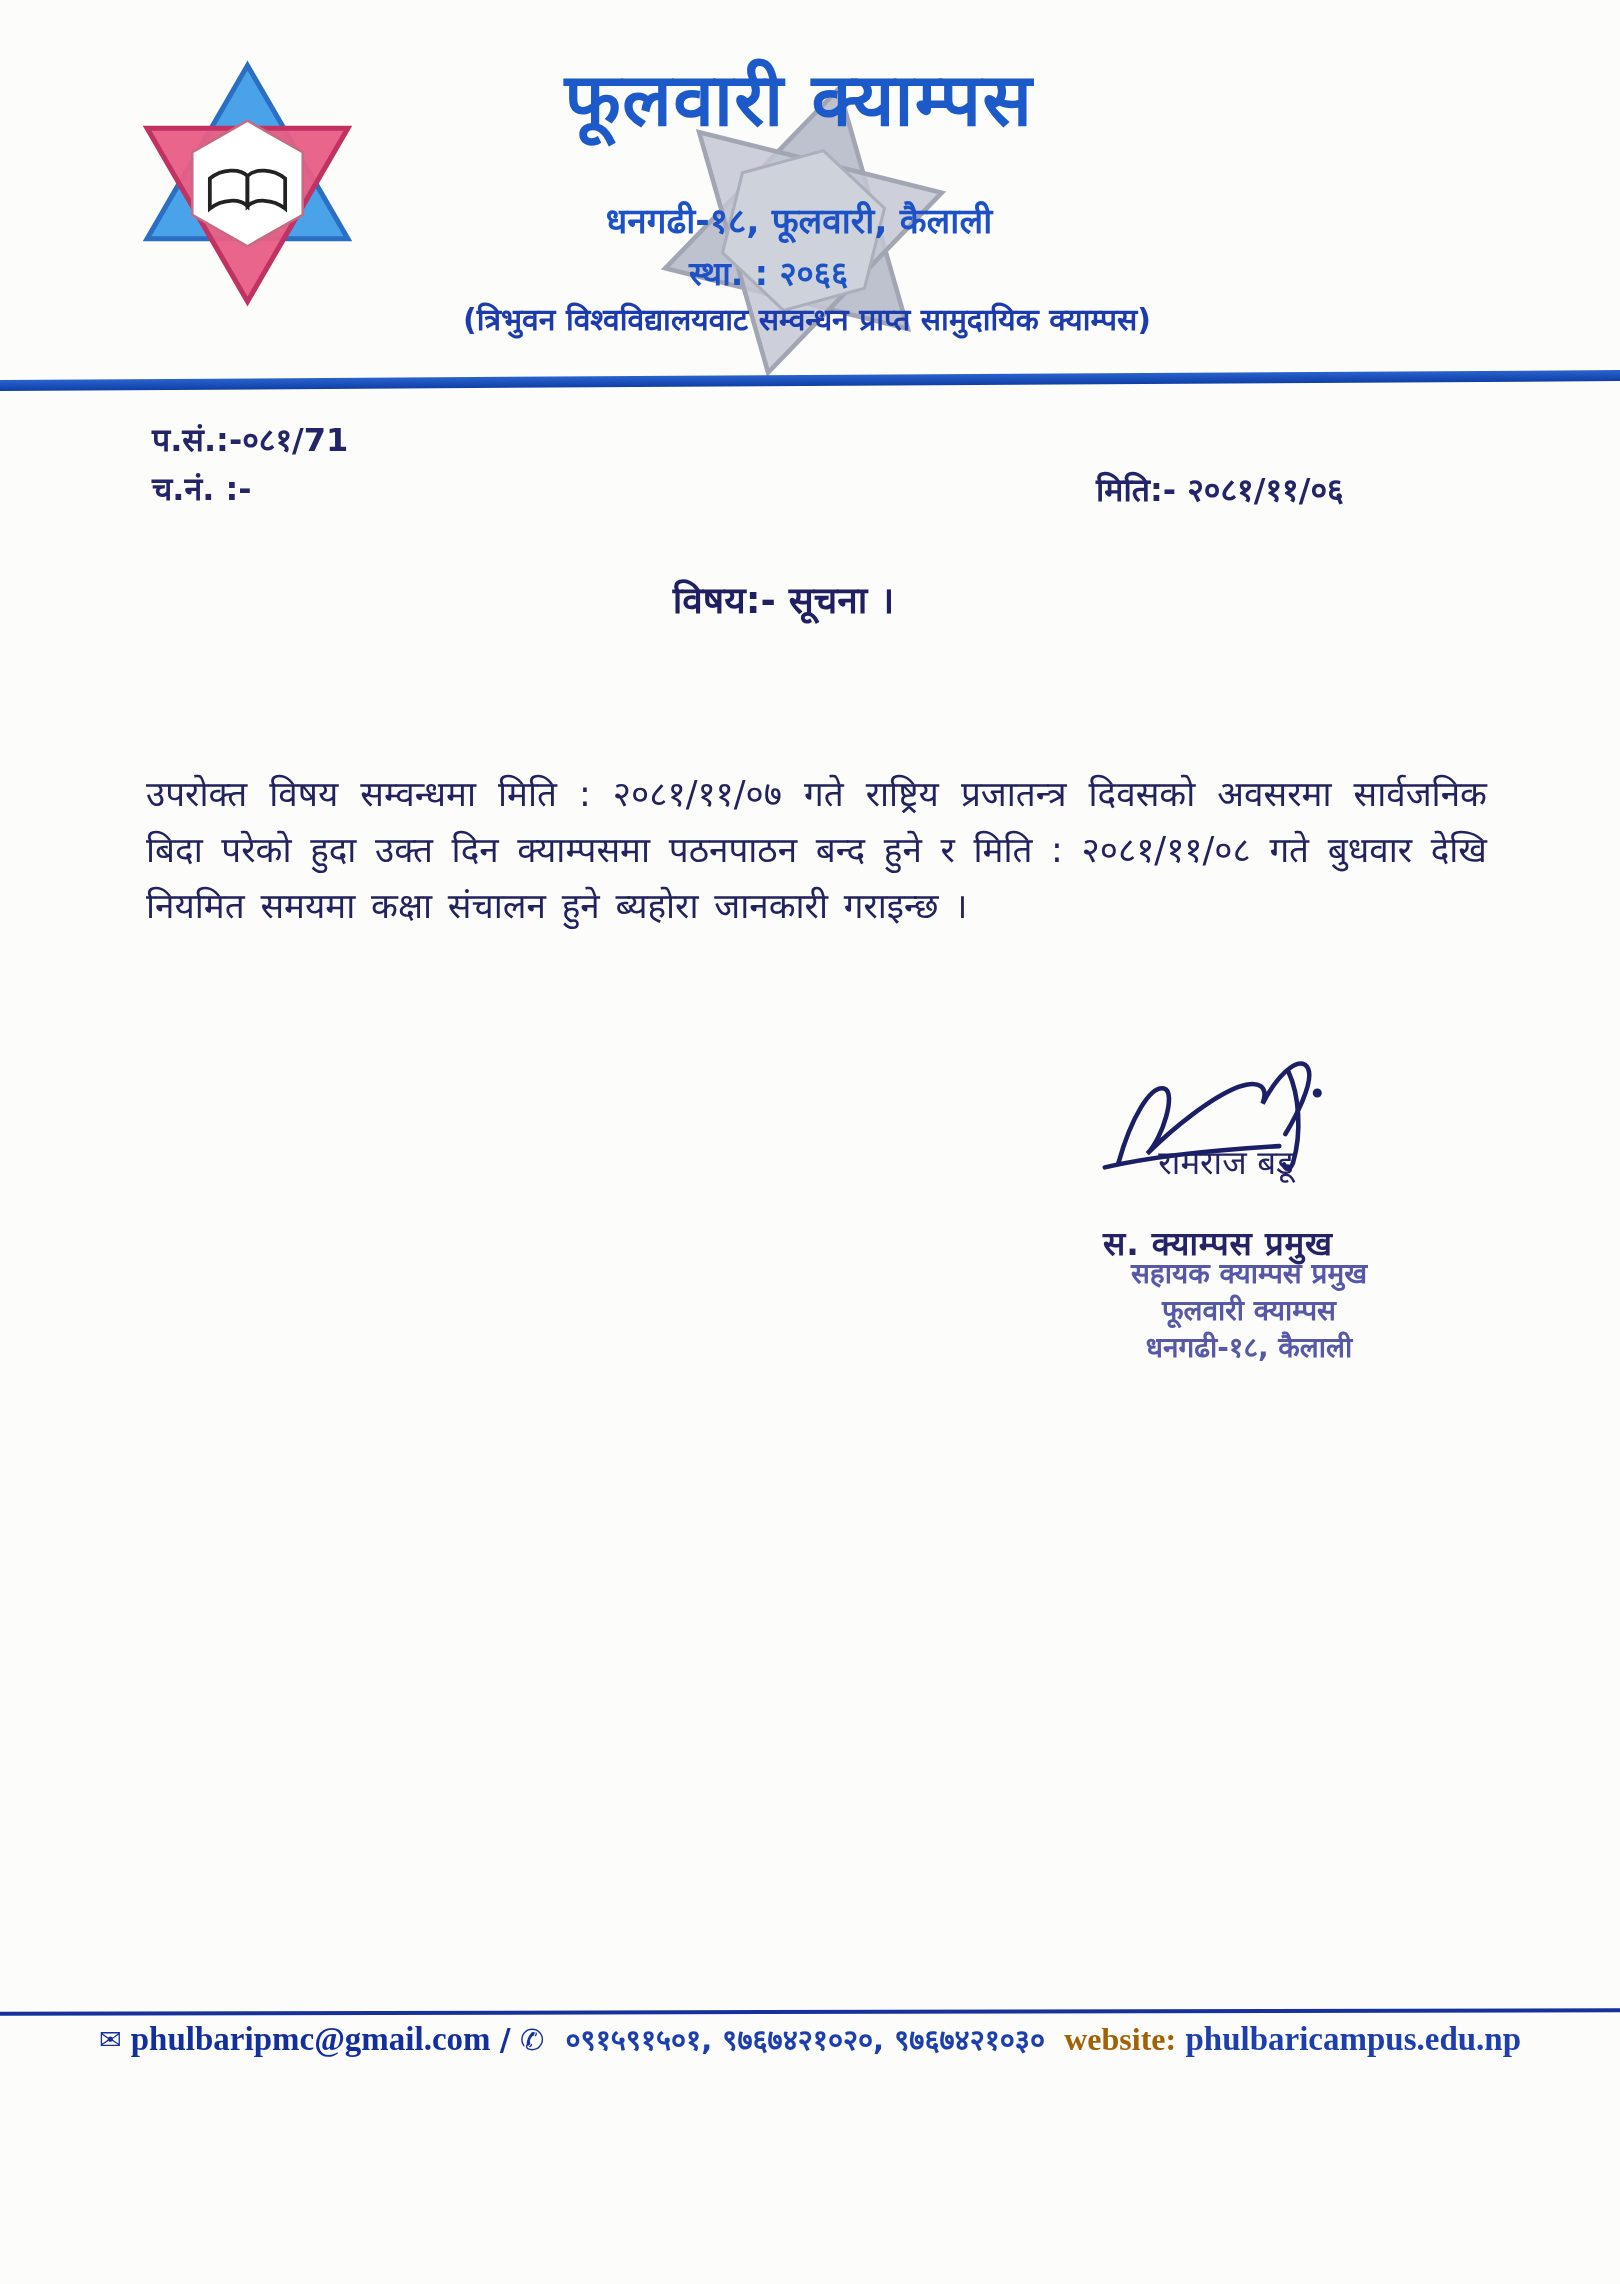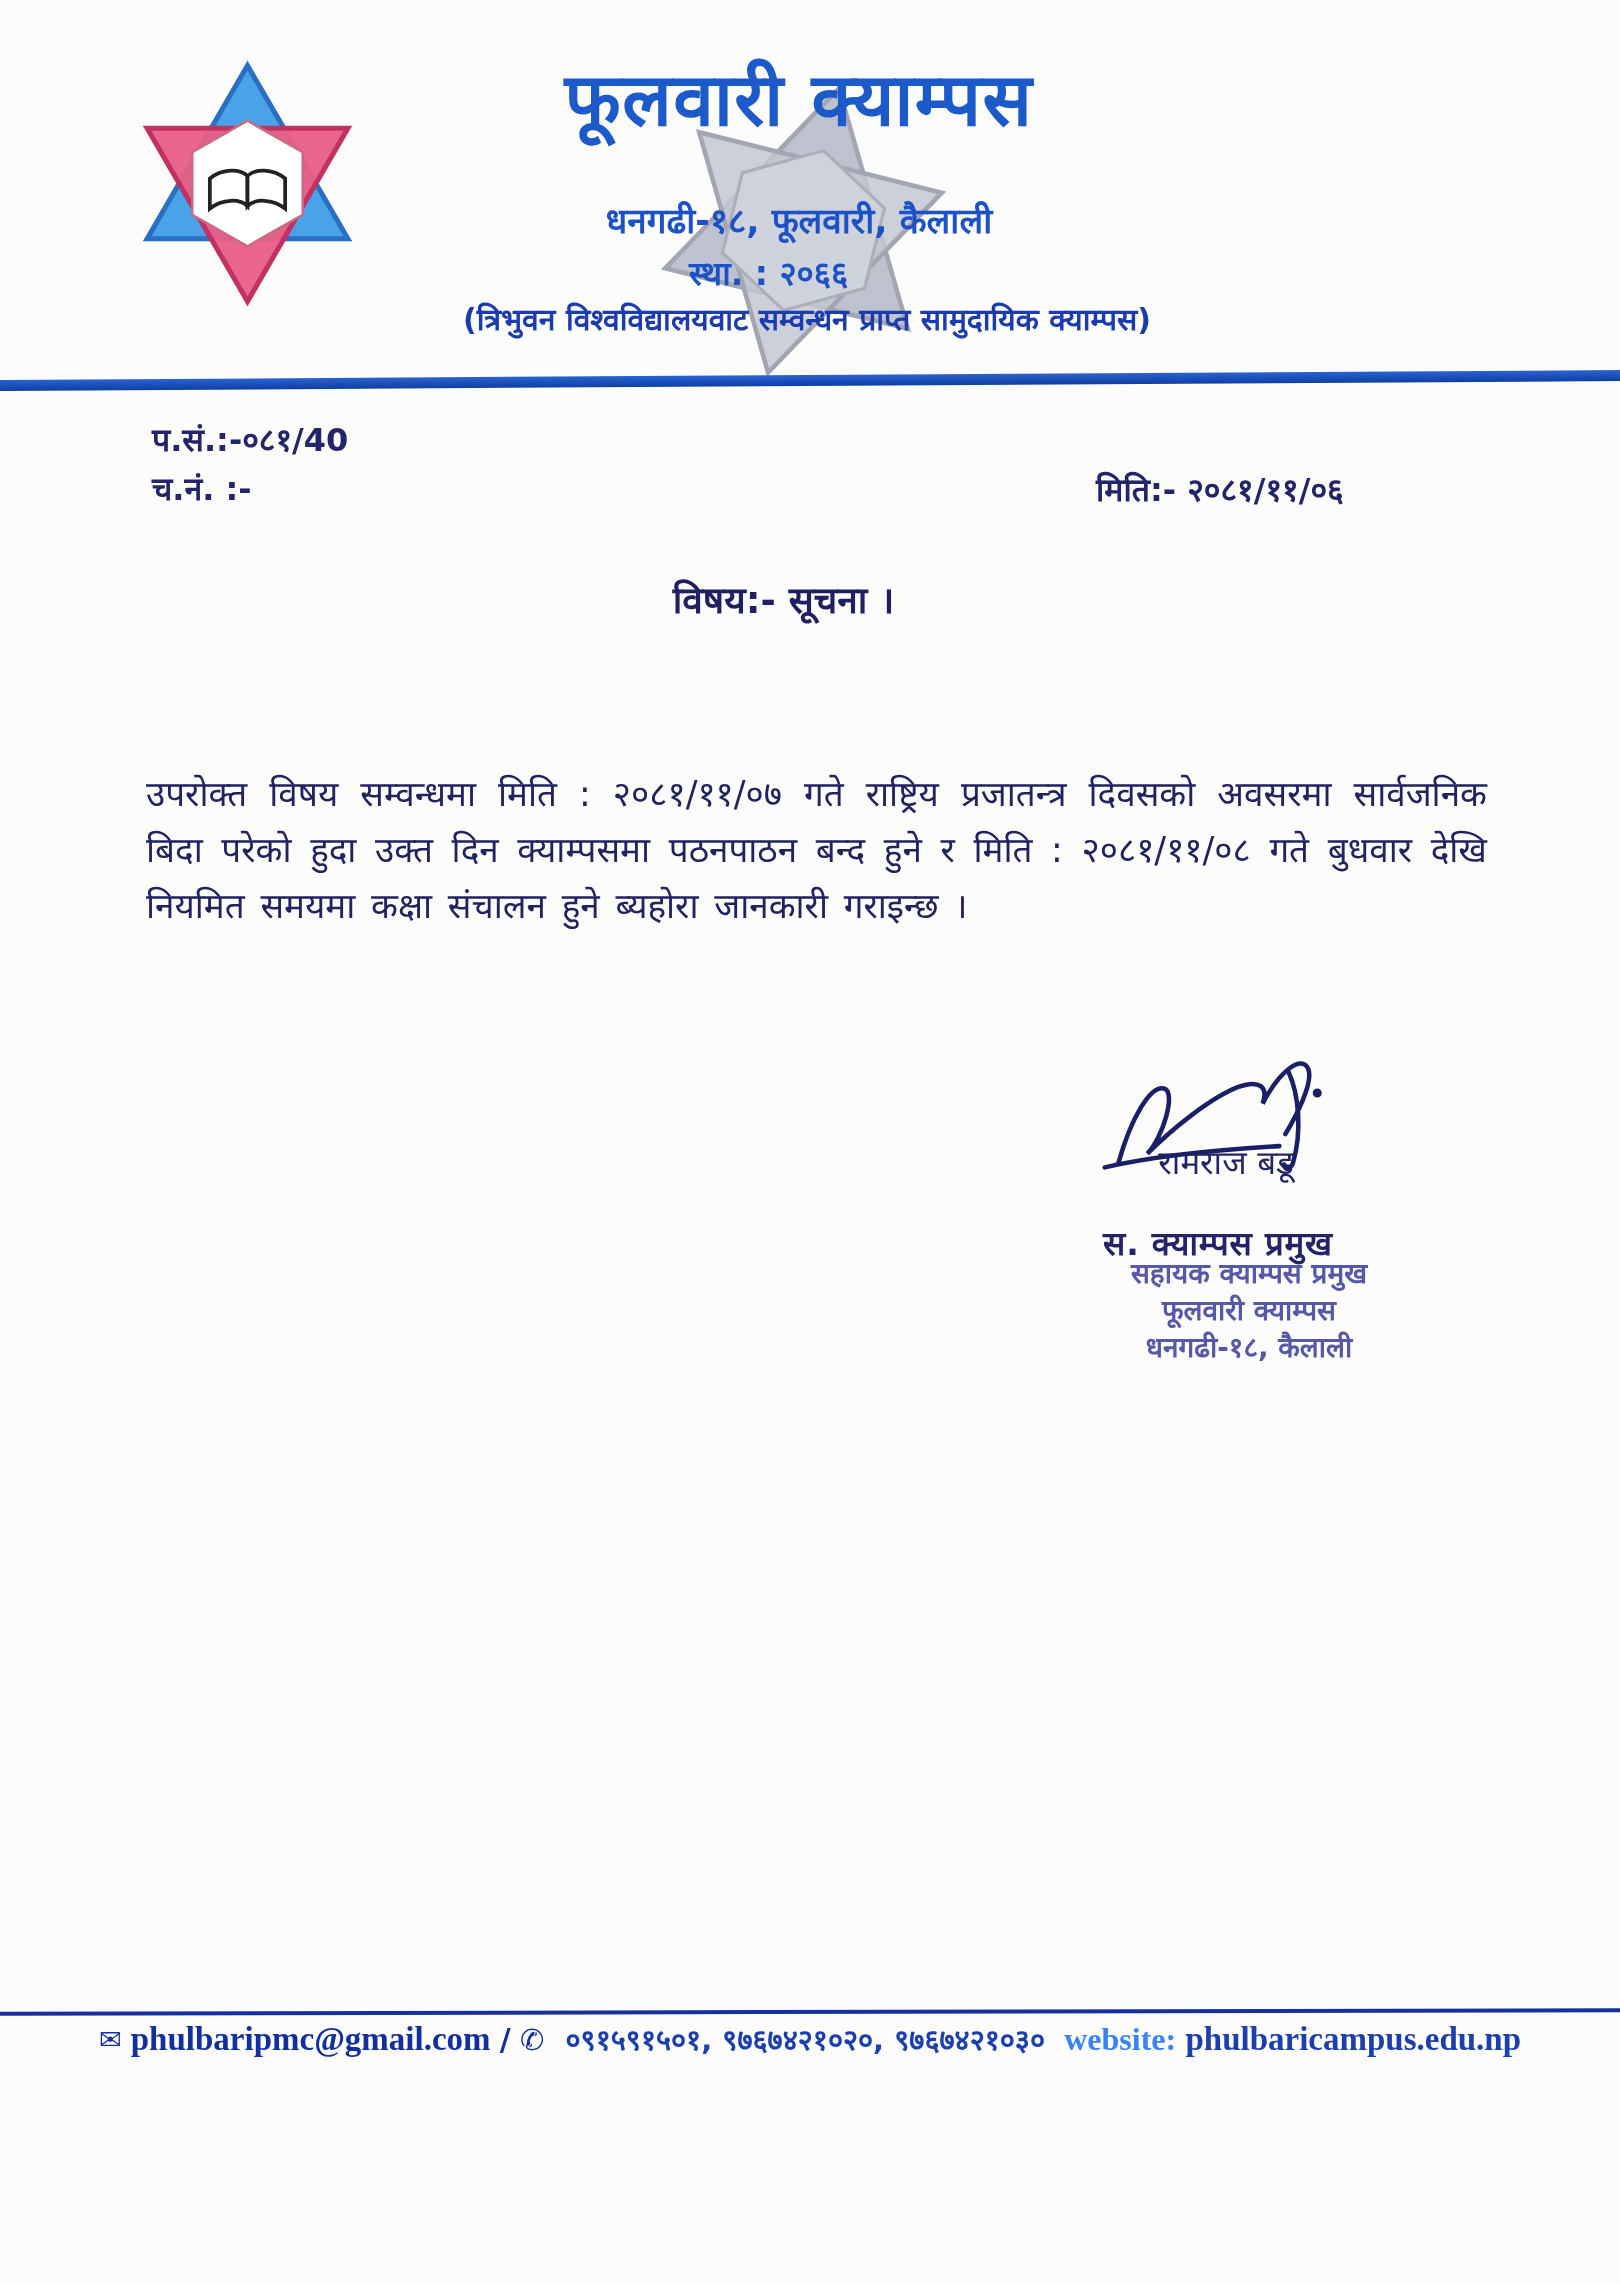--- a/index.html
+++ b/index.html
@@ -95,21 +95,21 @@
   .footer-line .mail-icon{color:#16309c;font-size:27px;vertical-align:1.5px;}
   .footer-line .email{
     font-family:"Liberation Serif", serif;
     font-weight:700;font-size:33px;color:#132f9e;
   }
   .footer-line .sep{color:#132f9e;font-weight:700;font-size:30px;}
   .footer-line .phone-icon{color:#16309c;font-size:29px;}
   .footer-line .phones{font-weight:700;color:#1d3fae;margin-left:12px;}
   .footer-line .web-label{
     font-family:"Liberation Serif", serif;
-    font-weight:700;color:#3b82f6;font-size:32px;margin-left:10px;
+    font-weight:700;color:#a16207;font-size:32px;margin-left:10px;
   }
   .footer-line .website{
     font-family:"Liberation Serif", serif;
     font-weight:700;color:#1d3fae;font-size:33px;
   }
 </style>
 </head>
 <body>
 
 <div class="page">
@@ -133,21 +133,21 @@
     </g>
   </svg>
 
   <div class="abs ctr campus-name">फूलवारी क्याम्पस</div>
   <div class="abs ctr addr-line">धनगढी-१८, फूलवारी, कैलाली</div>
   <div class="abs ctr estd-line">स्था. : २०६६</div>
   <div class="abs ctr affil-line">(त्रिभुवन विश्वविद्यालयवाट सम्वन्धन प्राप्त सामुदायिक क्याम्पस)</div>
 
   <div class="abs rule-top"></div>
 
-  <div class="abs meta-txt ref-no">प.सं.:-०८१/40</div>
+  <div class="abs meta-txt ref-no">प.सं.:-०८१/71</div>
   <div class="abs meta-txt disp-no">च.नं. :-</div>
   <div class="abs meta-txt date-line">मिति:- २०८१/११/०६</div>
 
   <div class="abs ctr subject">विषय:- सूचना ।</div>
 
   <p class="abs body-par">उपरोक्त विषय सम्वन्धमा मिति : २०८१/११/०७ गते राष्ट्रिय प्रजातन्त्र दिवसको अवसरमा सार्वजनिक बिदा परेको हुदा उक्त दिन क्याम्पसमा पठनपाठन बन्द हुने र मिति : २०८१/११/०८ गते बुधवार देखि नियमित समयमा कक्षा संचालन हुने  ब्यहोरा जानकारी गराइन्छ ।</p>
 
   <svg class="abs sig-svg" viewBox="0 0 370 170">
     <g fill="none" stroke="#1b1f66" stroke-width="6" stroke-linecap="round">
       <path d="M38,150 C55,90 80,48 98,52 C115,56 96,118 76,138 C110,104 160,64 196,50 C224,40 236,50 228,72 C252,26 280,8 288,26 C296,44 270,92 258,112"></path>

